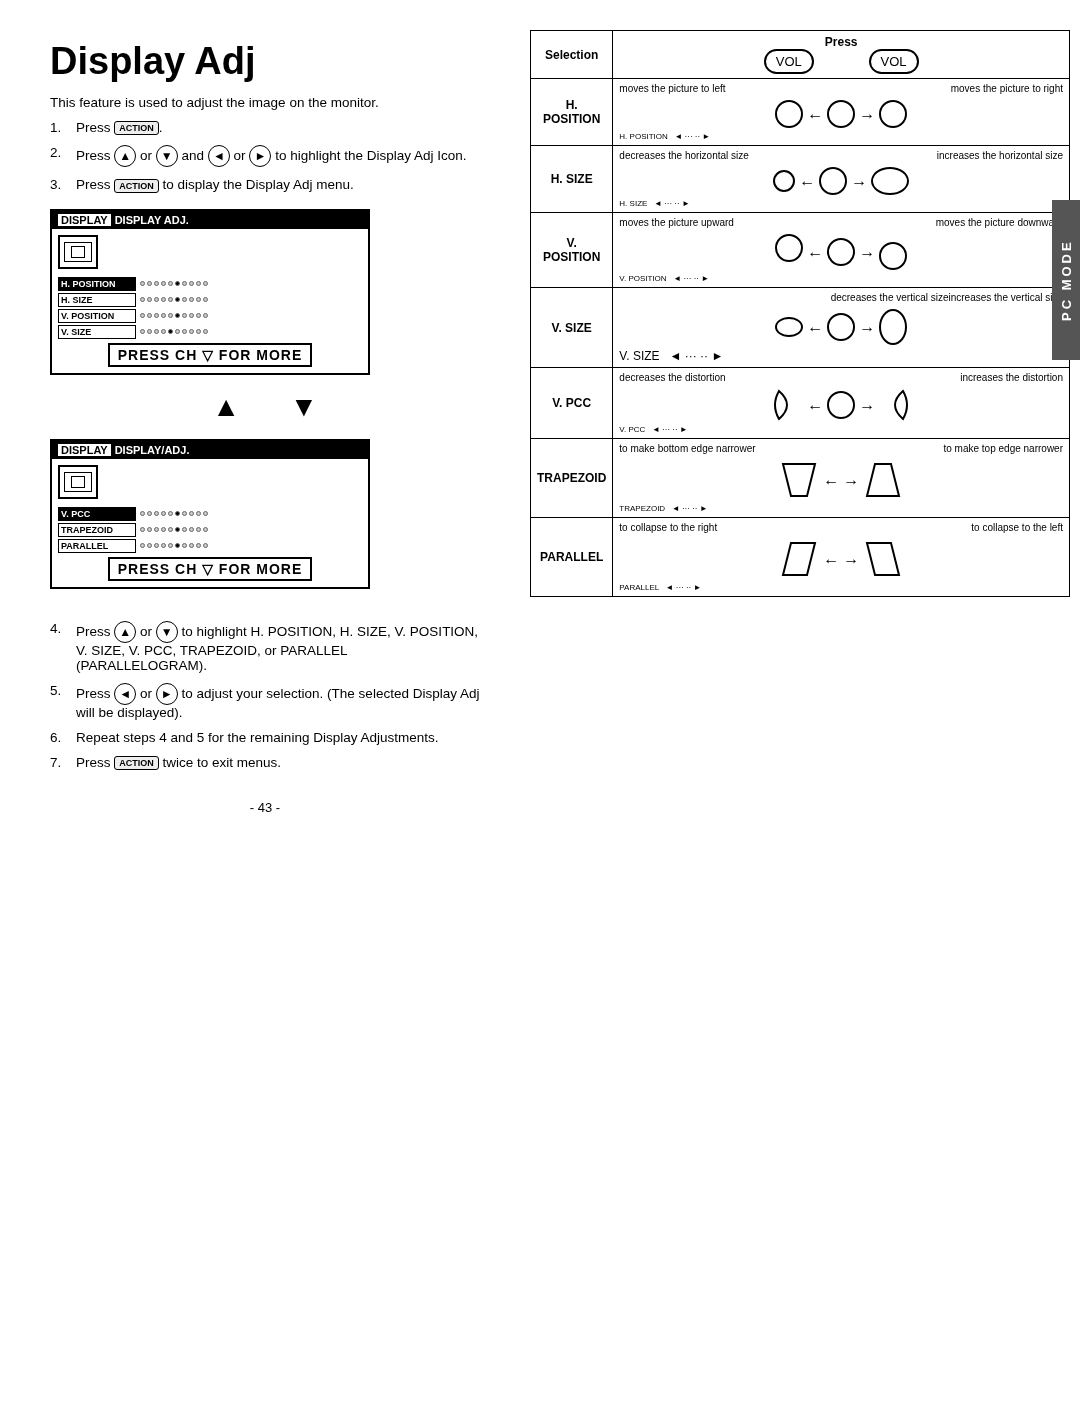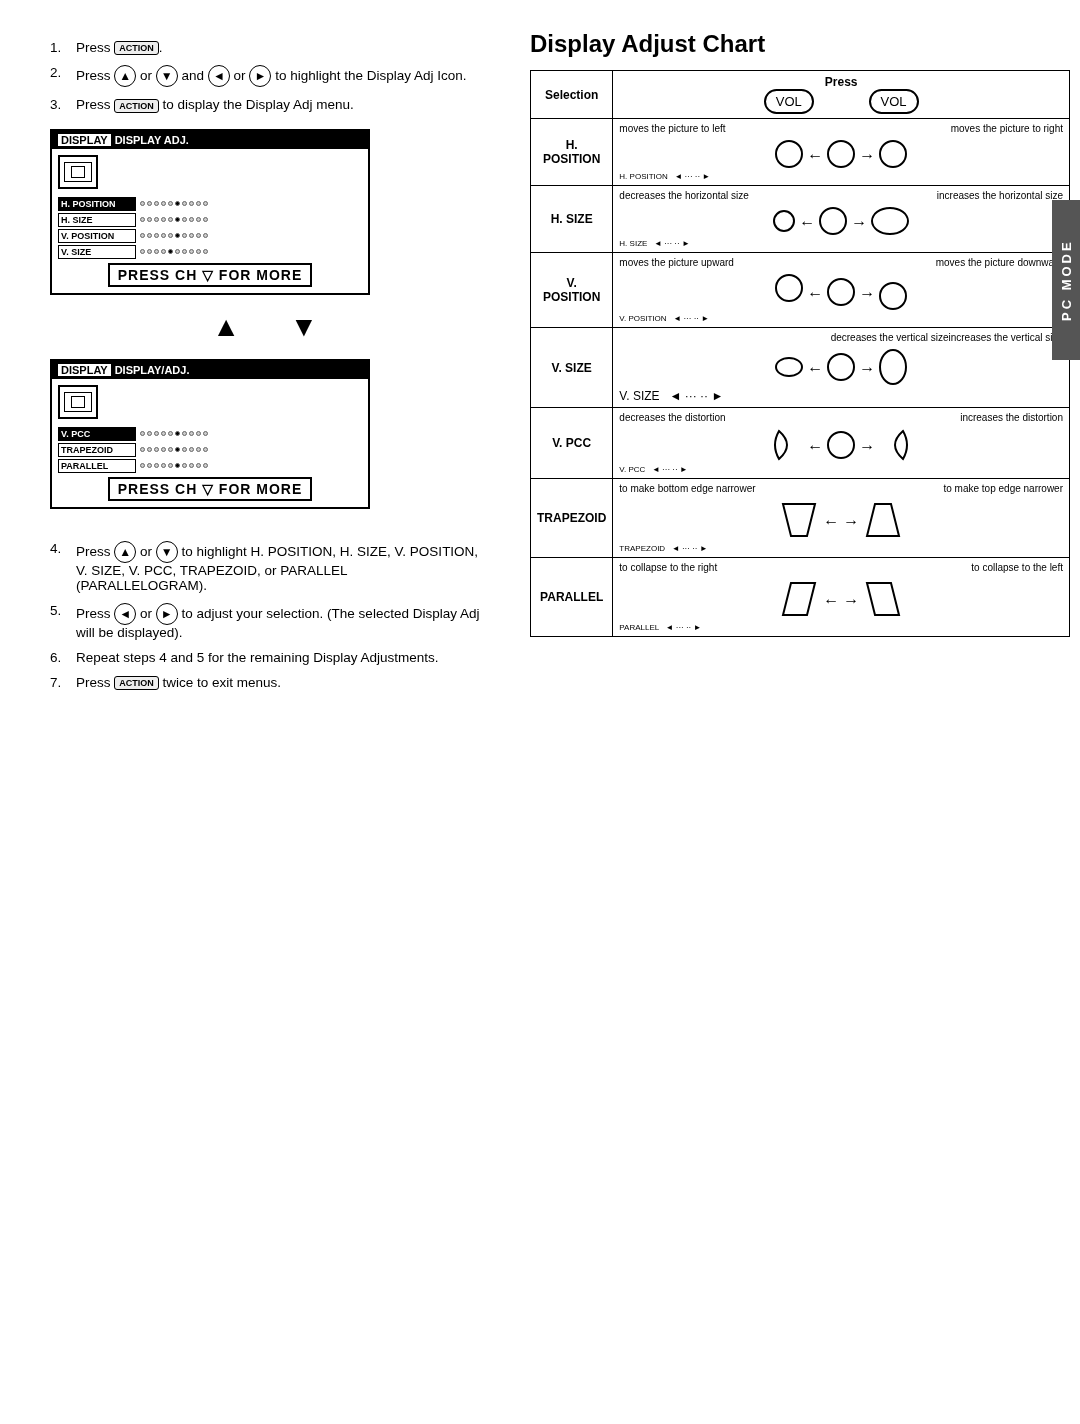--- a/index.html
+++ b/index.html
@@ -275,20 +275,22 @@
       margin-top: 30px;
       font-size: 13px;
     }
   </style>
 </head>
 <body>
 
 <div class="page">
 
   <div class="left-col">
+    <h1>Display Adj</h1>
+    <p class="intro-text">This feature is used to adjust the image on the monitor.</p>
 
     <ol class="steps">
       <li>
         <span class="step-num">1.</span>
         <span class="step-content">Press <span class="icon-btn">ACTION</span>.</span>
       </li>
       <li>
         <span class="step-num">2.</span>
         <span class="step-content">
           Press <span class="icon-circle">▲</span>
@@ -483,24 +485,24 @@
       <li>
         <span class="step-num">6.</span>
         <span class="step-content">Repeat steps 4 and 5 for the remaining Display Adjustments.</span>
       </li>
       <li>
         <span class="step-num">7.</span>
         <span class="step-content">Press <span class="icon-btn">ACTION</span> twice to exit menus.</span>
       </li>
     </ol>
 
+    <div class="page-num">- 43 -</div>
   </div>
 
   <div class="right-col" style="position:relative;">
-    <h2 class="chart-title">Display Adjust Chart</h2>
 
     <table class="chart-table">
       <thead>
         <tr class="header-row">
           <th class="selection-cell">Selection</th>
           <th colspan="3" class="press-cell">
             <span>Press</span><br>
             <span class="vol-btn">VOL</span>
             &nbsp;&nbsp;&nbsp;&nbsp;&nbsp;&nbsp;&nbsp;&nbsp;&nbsp;&nbsp;&nbsp;&nbsp;
             <span class="vol-btn">VOL</span>

